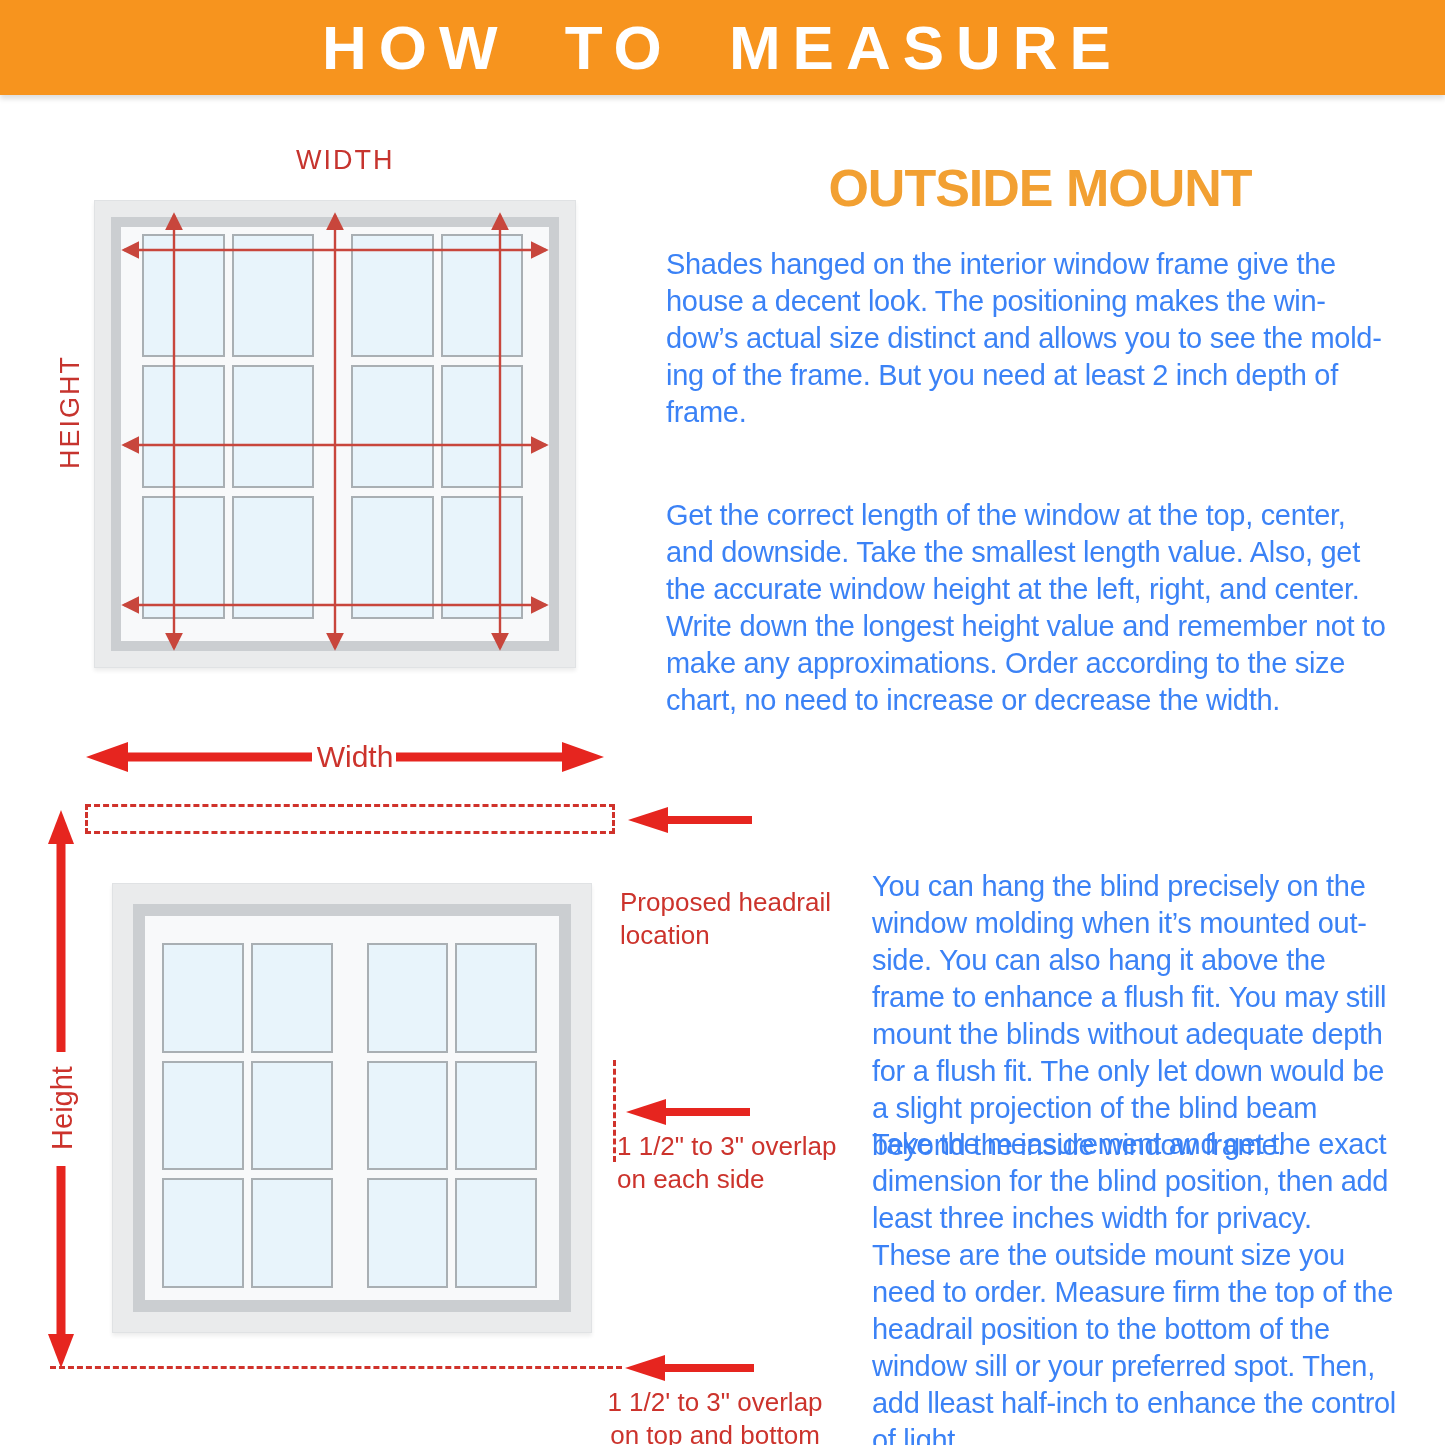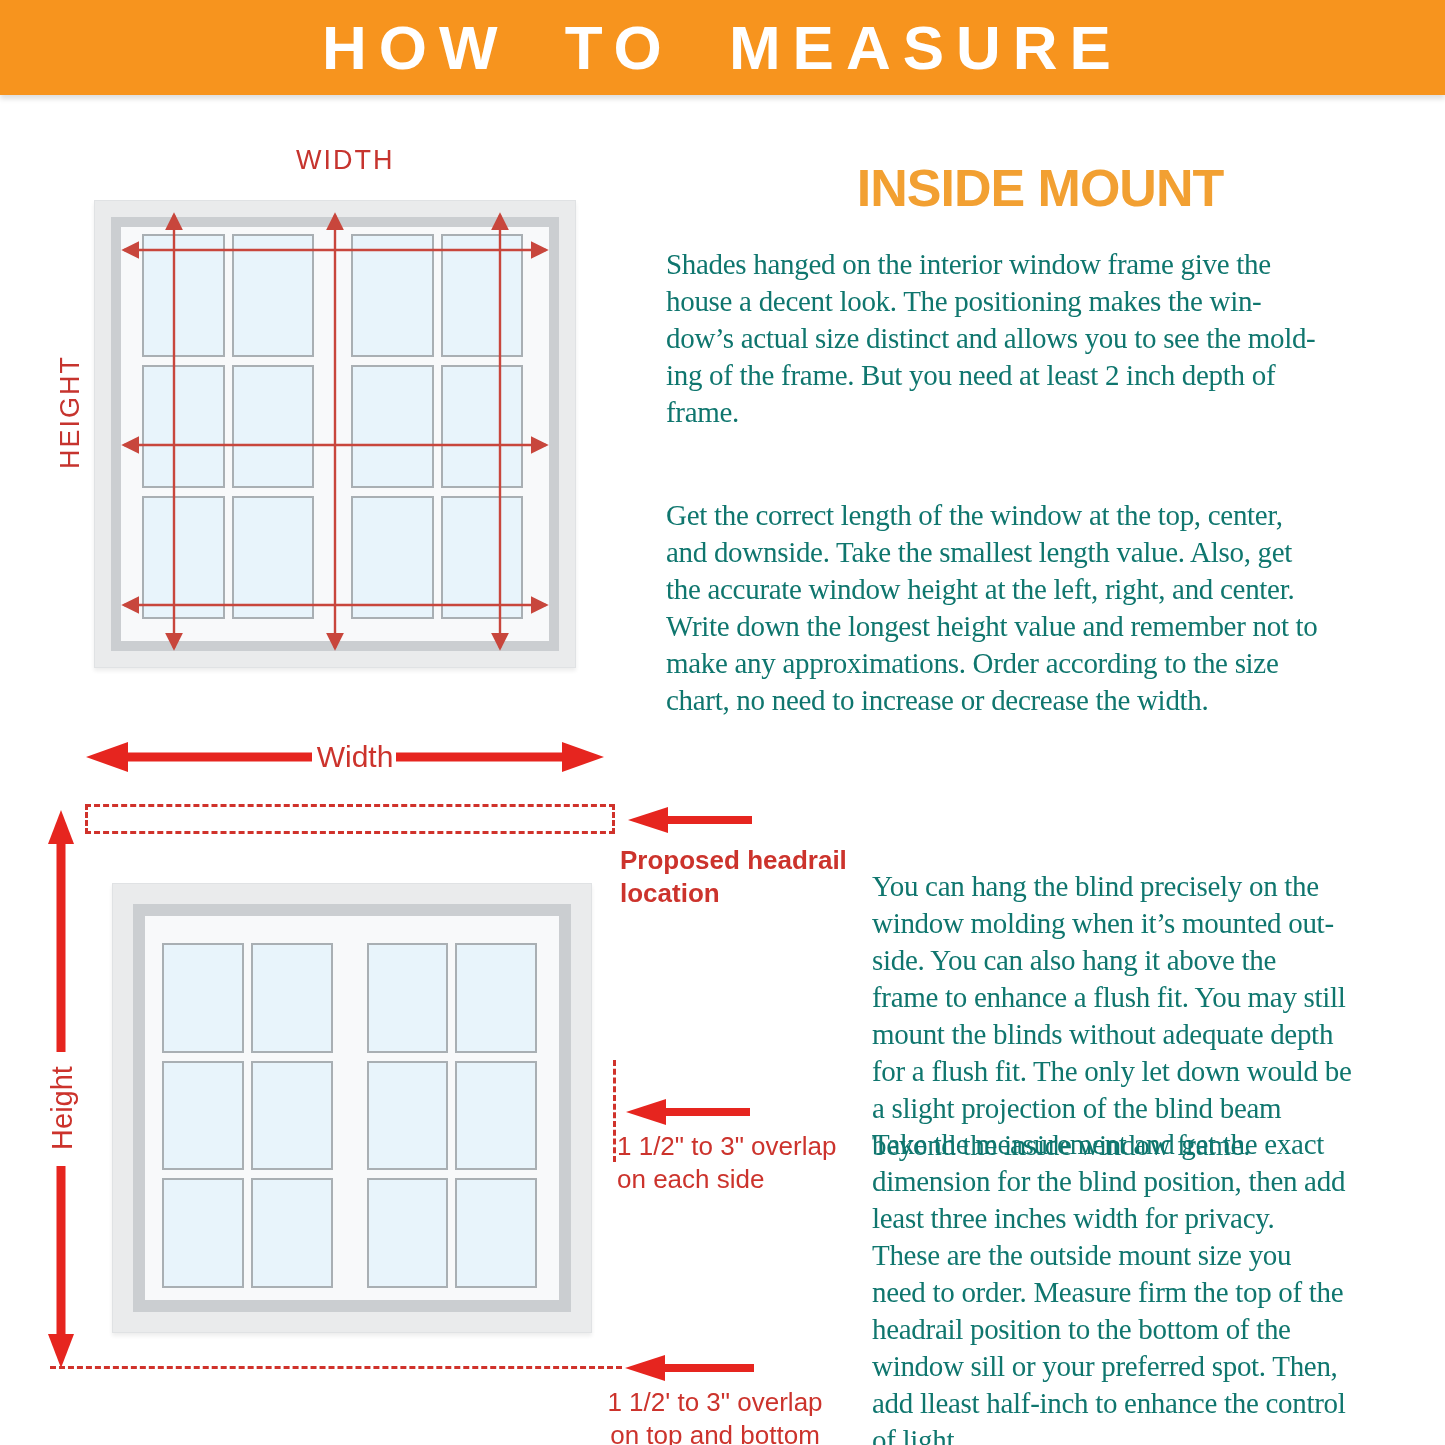--- a/index.html
+++ b/index.html
@@ -14,22 +14,22 @@
     position:absolute; left:0; top:0; width:1445px; height:95px;
     background:#F7941E; display:flex; align-items:center; justify-content:center;
     box-shadow:0 4px 5px rgba(0,0,0,.13);
   }
   .banner-title {
     color:#fff; font-size:62px; font-weight:bold;
     letter-spacing:12px; word-spacing:26px; white-space:nowrap;
   }
   
   .para {
-    position:absolute; font-size:29px; line-height:37px; color:#0f766e;
-    letter-spacing:-0.3px; white-space:pre;font-family:Liberation Serif, serif;
+    position:absolute; font-size:29px; line-height:37px; color:#3b82f6;
+    letter-spacing:-0.3px; white-space:pre;
   }
   .heading {
     position:absolute; font-size:52px; font-weight:bold; color:#F2A032;
     letter-spacing:-1px; text-align:center; white-space:nowrap;
   }
   .red-label {
     position:absolute; color:#CC332C; font-size:26px; line-height:33px;
     white-space:pre-line;
   }
   .dim-label {
@@ -108,21 +108,21 @@
     <g stroke="#C8463C" stroke-width="2.4">
       <line x1="64" y1="55" x2="486" y2="55" marker-start="url(#ah)" marker-end="url(#ah)"></line>
       <line x1="64" y1="250" x2="486" y2="250" marker-start="url(#ah)" marker-end="url(#ah)"></line>
       <line x1="64" y1="410" x2="486" y2="410" marker-start="url(#ah)" marker-end="url(#ah)"></line>
       <line x1="114" y1="20" x2="114" y2="453" marker-start="url(#ah)" marker-end="url(#ah)"></line>
       <line x1="275" y1="20" x2="275" y2="453" marker-start="url(#ah)" marker-end="url(#ah)"></line>
       <line x1="440" y1="20" x2="440" y2="453" marker-start="url(#ah)" marker-end="url(#ah)"></line>
     </g>
   </svg>
 
-  <div class="heading" style="left:660px; top:158px; width:760px;">INSIDE MOUNT</div>
+  <div class="heading" style="left:660px; top:158px; width:760px;">OUTSIDE MOUNT</div>
   <div class="para" style="left:666px; top:246px;">Shades hanged on the interior window frame give the
 house a decent look. The positioning makes the win-
 dow’s actual size distinct and allows you to see the mold-
 ing of the frame. But you need at least 2 inch depth of
 frame.</div>
   <div class="para" style="left:666px; top:452px;margin-top:45px;">Get the correct length of the window at the top, center,
 and downside. Take the smallest length value. Also, get
 the accurate window height at the left, right, and center.
 Write down the longest height value and remember not to
 make any approximations. Order according to the size
@@ -157,21 +157,21 @@
   <div class="red-label" style="left:310px; top:740px; width:90px; text-align:center; font-size:30px;">Width</div>
 
   <div class="dashed-rect" style="left:85px; top:804px; width:530px; height:30px;"></div>
 
   <svg class="overlay" style="left:622px; top:800px;" width="135" height="40">
     <g fill="#E6251F">
       <polygon points="6,20 46,7 46,33"></polygon>
       <rect x="46" y="16" width="84" height="8"></rect>
     </g>
   </svg>
-  <div class="red-label" style="left:620px; top:844px;font-weight:bold;">Proposed headrail
+  <div class="red-label" style="left:620px; top:886px;">Proposed headrail
 location</div>
 
   <svg class="overlay" style="left:42px; top:806px;" width="40" height="566">
     <g fill="#E6251F">
       <polygon points="19,4 6,38 32,38"></polygon>
       <rect x="14.5" y="38" width="9" height="208"></rect>
       <rect x="14.5" y="360" width="9" height="172"></rect>
       <polygon points="19,562 6,528 32,528"></polygon>
     </g>
   </svg>

